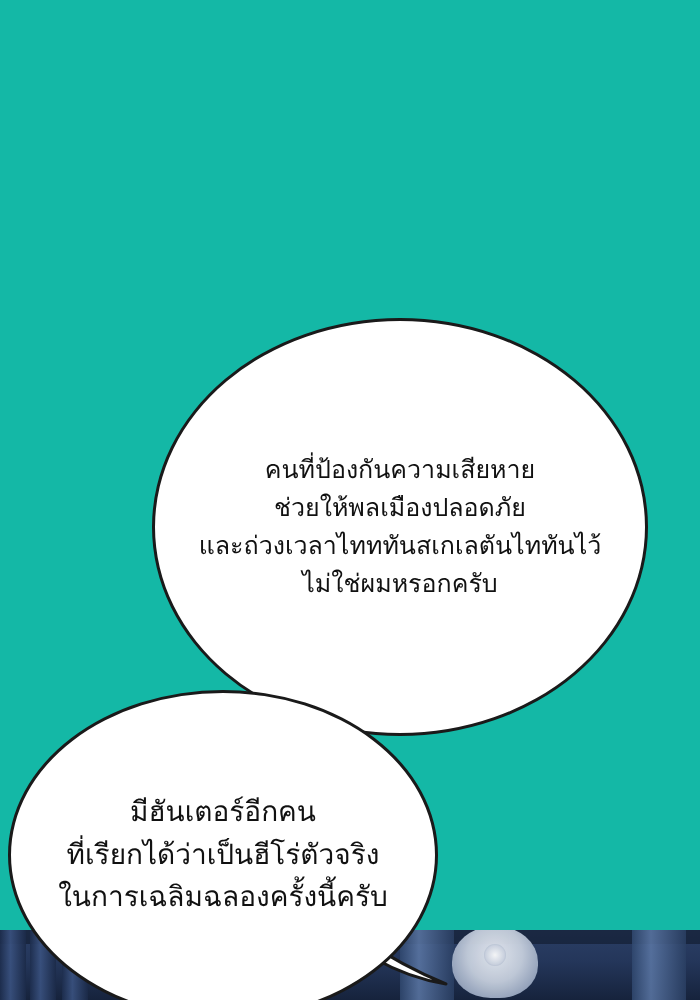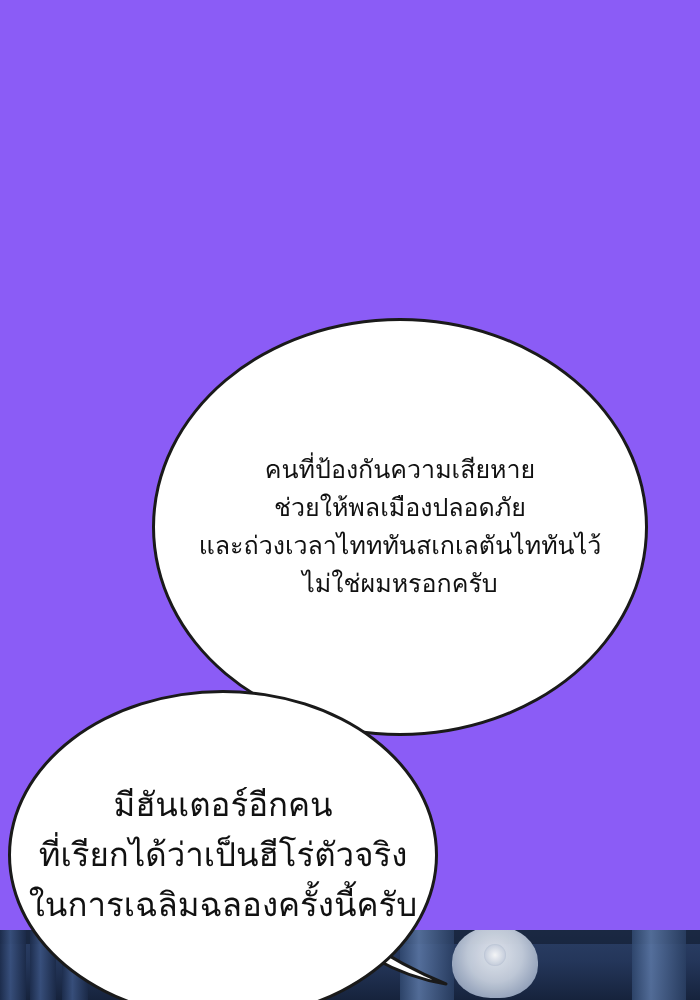--- a/index.html
+++ b/index.html
@@ -4,21 +4,21 @@
 <style>
   html, body {
     margin: 0;
     padding: 0;
     background: #ffffff;
   }
   #page {
     position: relative;
     width: 700px;
     height: 1000px;
-    background: #8b5cf6;
+    background: #14b8a6;
     overflow: hidden;
     font-family: "Liberation Sans", sans-serif;
   }
 
   
   .scene {
     position: absolute;
     left: 0;
     bottom: 0;
     width: 700px;
@@ -122,21 +122,21 @@
   .tail-upper svg { display: block; }
 
   #balloon-lower {
     left: 8px;
     top: 690px;
     width: 430px;
     height: 330px;
     z-index: 5;
   }
   #balloon-lower .balloon-text {
-    font-size: 33px;
+    font-size: 28px;
   }
 
   .tail-lower {
     position: absolute;
     left: 300px;
     top: 880px;
     width: 150px;
     height: 120px;
     z-index: 4;
   }

